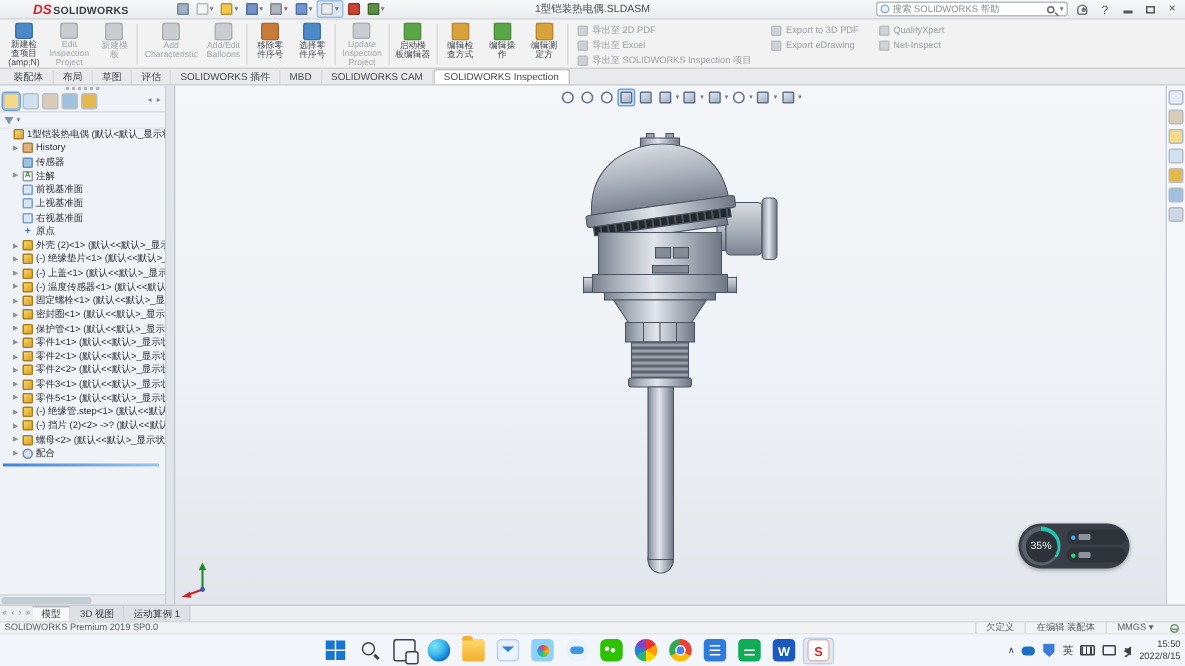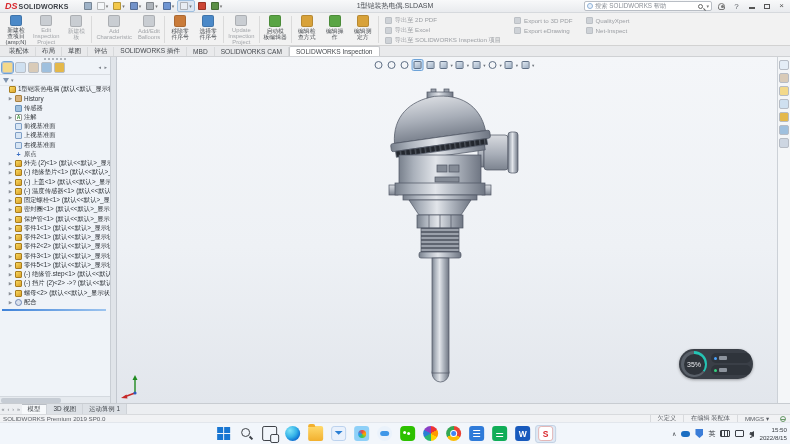--- a/index.html
+++ b/index.html
@@ -1,21 +1,21 @@
 <!DOCTYPE html>
 <html><head>
 <meta charset="utf-8">
 <style>
   *{box-sizing:border-box;margin:0;padding:0}
   html,body{width:790px;height:444px;overflow:hidden}
   body{font-family:"Liberation Sans","DejaVu Sans",sans-serif;font-size:7px;color:#333;background:#e8eaee;position:relative}
 
   
   .titlebar{position:absolute;left:0;top:0;width:790px;height:13px;background:linear-gradient(#f8f9fa,#e9ebee);border-bottom:1px solid #d6d9dd;display:flex;align-items:center;z-index:30}
-  .logo{display:flex;align-items:baseline;gap:1px;padding:0 5px;flex:none}
+  .logo{display:flex;align-items:baseline;gap:1px;padding:0 22px;flex:none}
   .logo-ds{color:#d8262c;font-weight:bold;font-style:italic;font-size:9px;line-height:9px}
   .logo-tx{color:#3c4046;font-weight:bold;font-size:7px;letter-spacing:.2px}
   .qicons{display:flex;align-items:center;gap:1px;flex:none;margin-left:8px}
   .qi{display:flex;align-items:center;padding:1px 2px;border-radius:2px}
   .qi.pressed{background:#dce6f2;border:1px solid #9fc0e0}
   .qic{width:8px;height:8px;border-radius:1px;border:1px solid rgba(0,0,0,.25)}
   .car{font-size:5px;color:#777;margin-left:1px}
   .wtitle{position:absolute;left:50%;transform:translateX(-50%);color:#4a4e54;font-size:7px;white-space:nowrap}
   .tbright{margin-left:auto;display:flex;align-items:center;gap:4px;padding-right:3px}
   .sbox{width:128px;height:10px;background:#fff;border:1px solid #b9bec5;border-radius:2px;display:flex;align-items:center;gap:2px;padding:0 2px;color:#8a8f96;font-size:6.3px}

